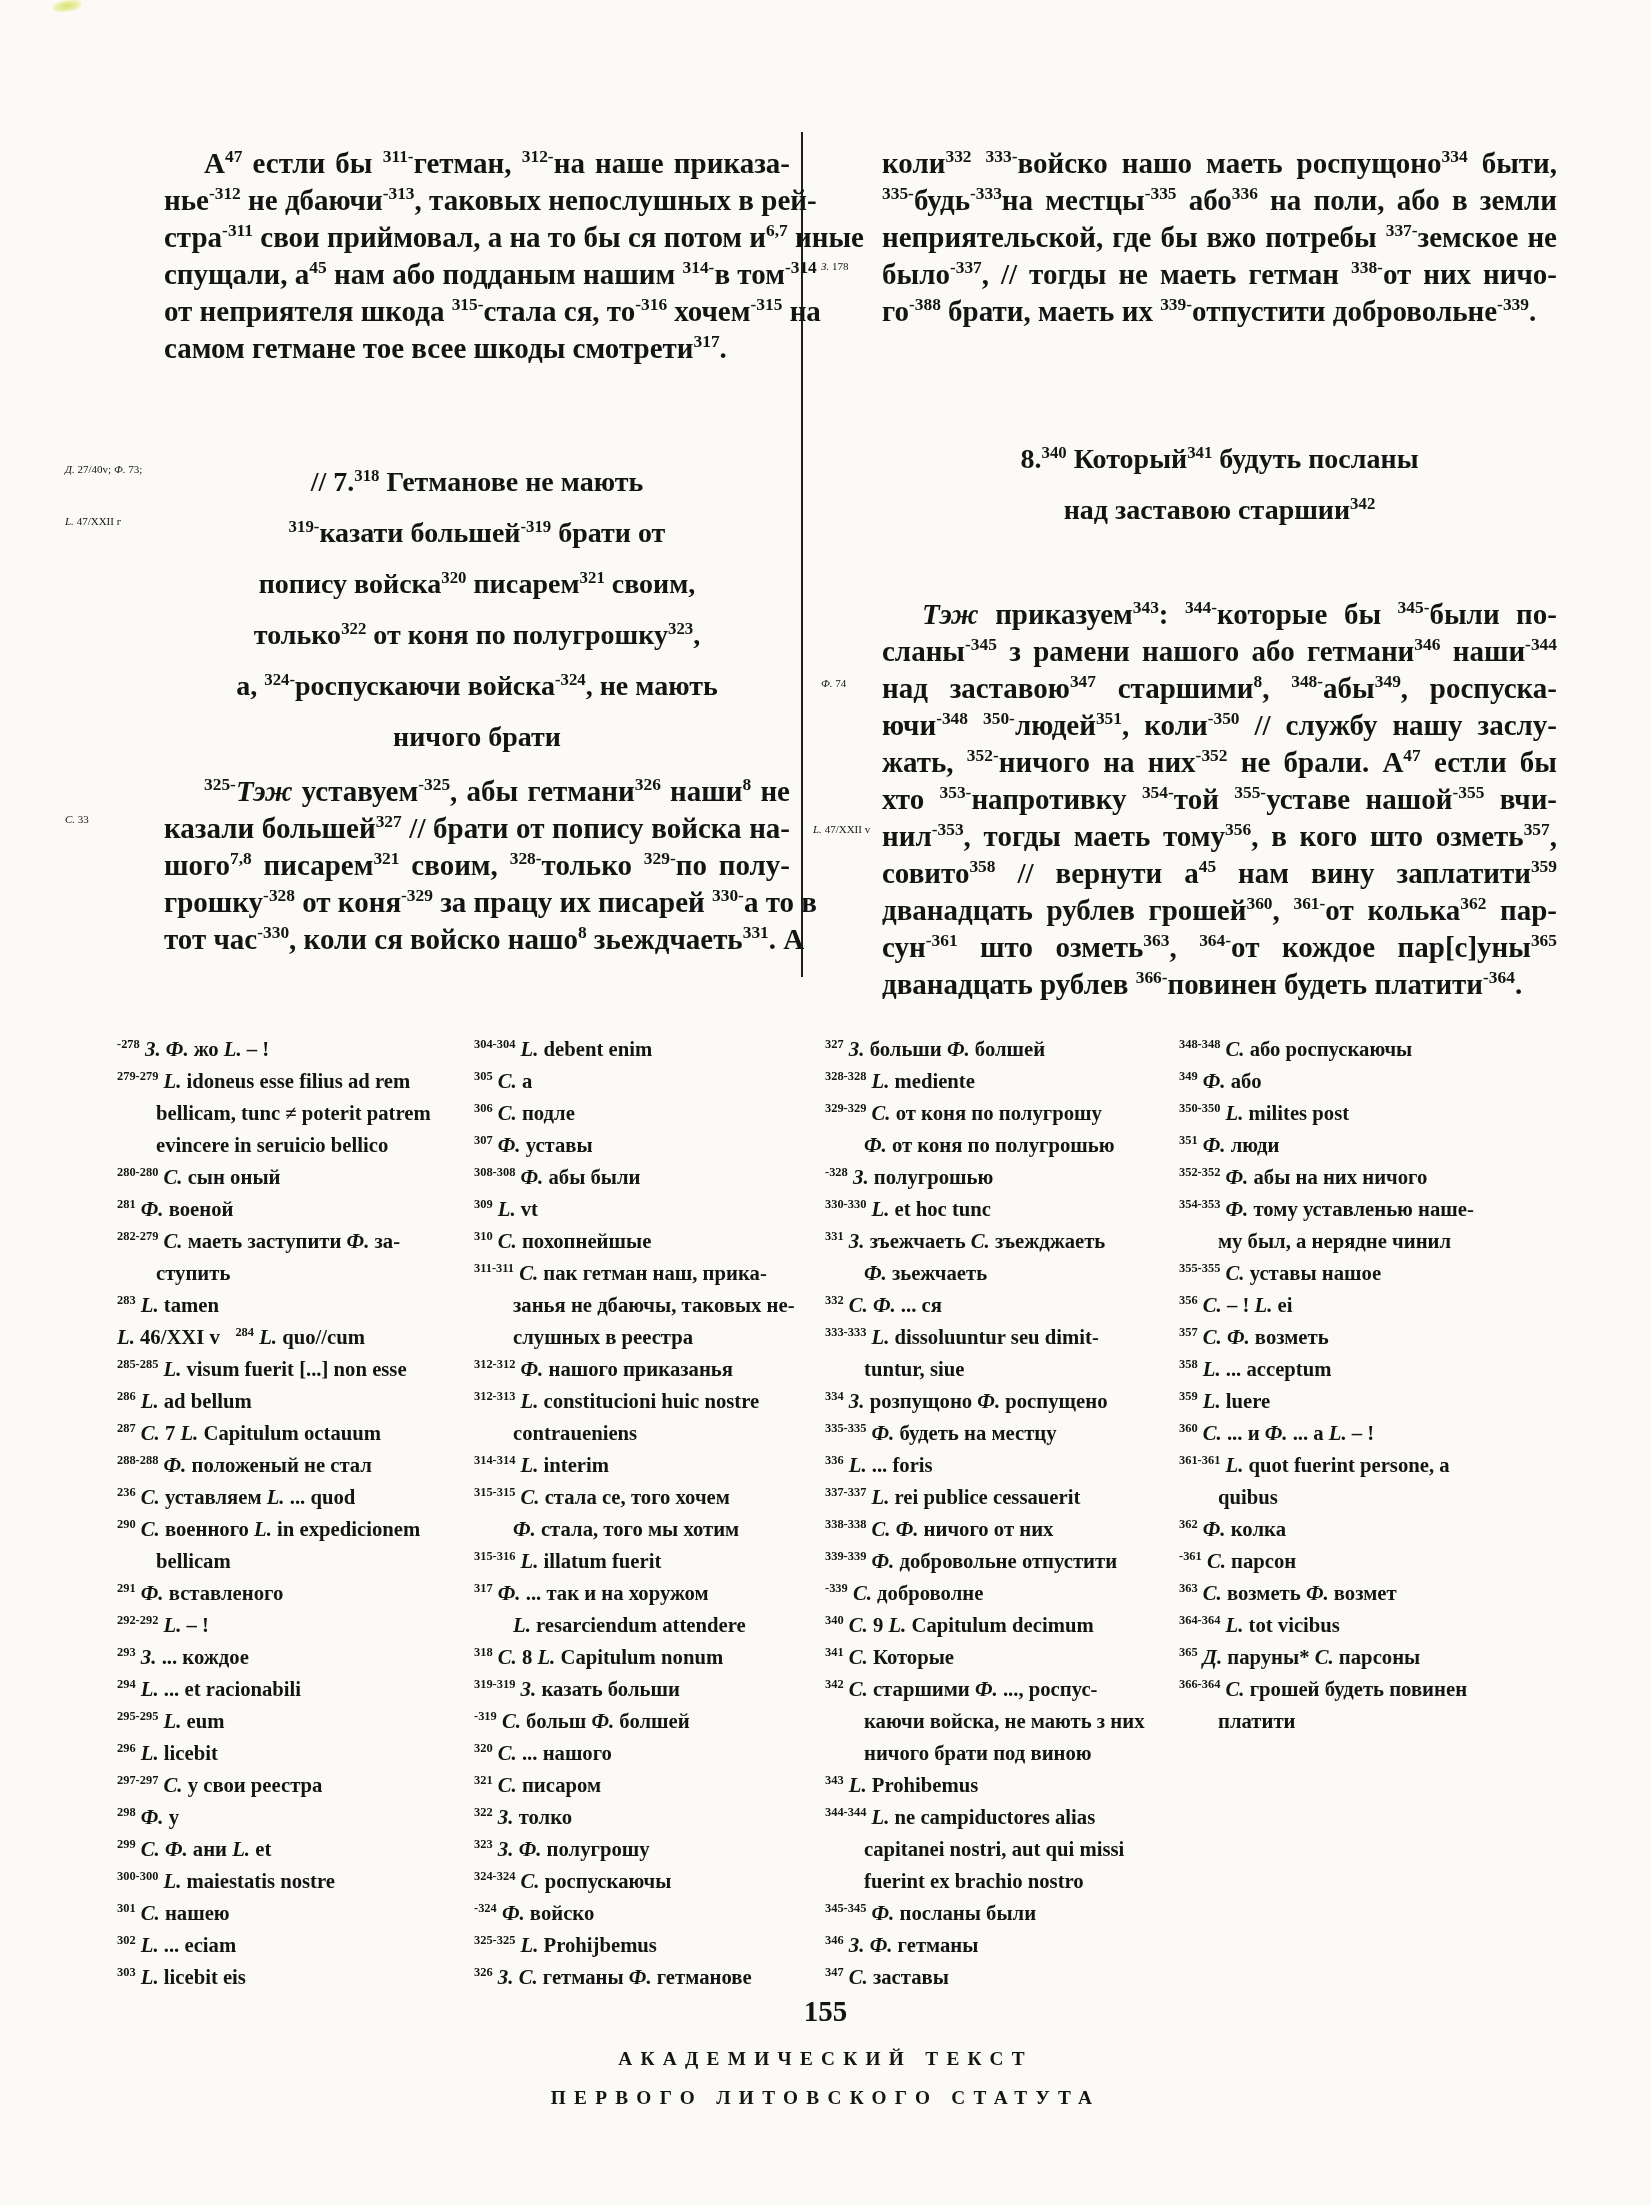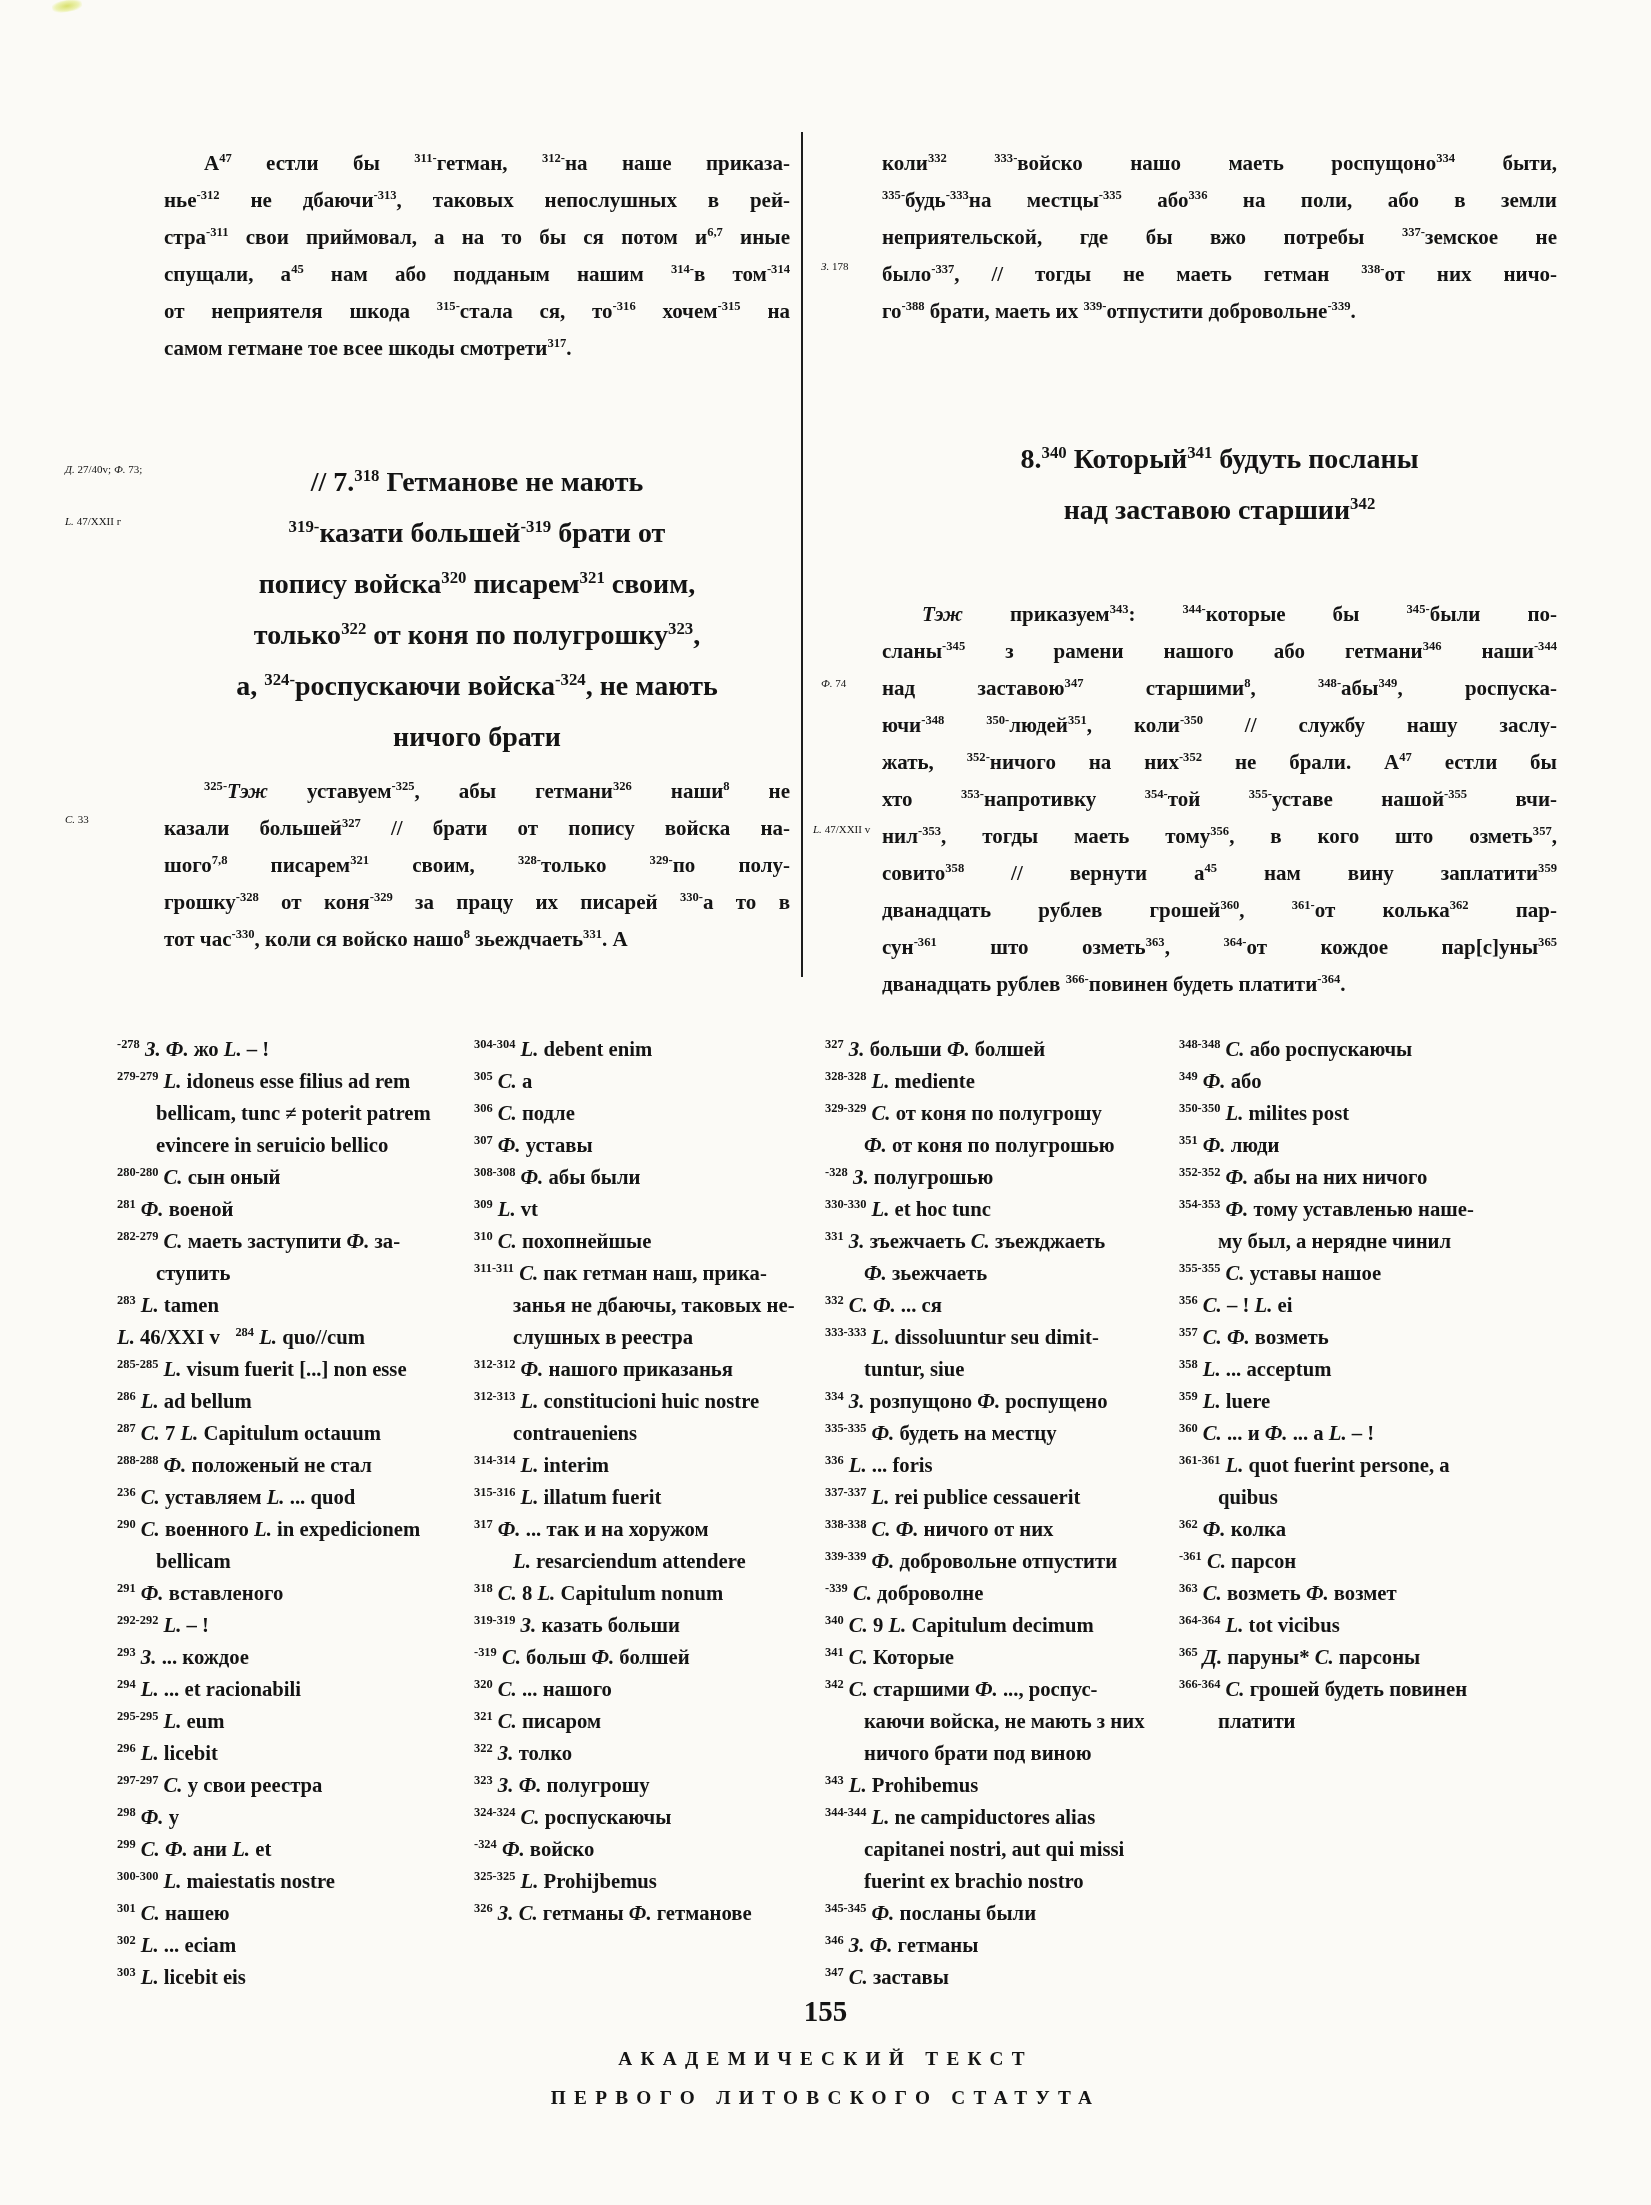--- a/index.html
+++ b/index.html
@@ -1,20 +1,20 @@
 <!DOCTYPE html>
 <html style="font-size:11px"><head>
 <meta charset="utf-8">
 <style>
   html,body{margin:0;padding:0;background:#e9e7e1;}
   .page{position:relative;width:1651px;height:2205px;background:#fbfaf6;
         font-family:"Liberation Serif",serif;color:#141414;overflow:hidden;}
   .block{position:absolute;}
   .tline{white-space:nowrap;}
-  .para .tline{font-size:21px;height:37px;line-height:37px;font-weight:700;}
+  .para .tline{font-size:29px;height:37px;line-height:37px;font-weight:700;}
   .just{text-align:justify;text-align-last:justify;}
   .indent .tline:first-child{text-indent:40px;}
   .heading .tline{font-size:28px;height:51px;line-height:51px;text-align:center;font-weight:700;}
   sup{font-size:60%;line-height:0;vertical-align:super;letter-spacing:0;}
   i{font-style:italic;}
   .mnote{position:absolute;font-size:11px;font-weight:400;white-space:nowrap;}
   .lmn0{left:65px;top:463px;}
   .lmn1{left:65px;top:515px;}
   .lmn2{left:65px;top:813px;}
   .rmn0{left:821px;top:260px;}
@@ -143,20 +143,21 @@
       <div class="entry"><sup>305</sup> <i>С.</i> a</div>
       <div class="entry"><sup>306</sup> <i>С.</i> подле</div>
       <div class="entry"><sup>307</sup> <i>Ф.</i> уставы</div>
       <div class="entry"><sup>308-308</sup> <i>Ф.</i> абы были</div>
       <div class="entry"><sup>309</sup> <i>L.</i> vt</div>
       <div class="entry"><sup>310</sup> <i>С.</i> похопнейшые</div>
       <div class="entry"><sup>311-311</sup> <i>С.</i> пак гетман наш, прика-<br>занья не дбаючы, таковых не-<br>слушных в реестра</div>
       <div class="entry"><sup>312-312</sup> <i>Ф.</i> нашого приказанья</div>
       <div class="entry"><sup>312-313</sup> <i>L.</i> constitucioni huic nostre<br>contraueniens</div>
       <div class="entry"><sup>314-314</sup> <i>L.</i> interim</div>
+      <div class="entry"><sup>315-315</sup> <i>С.</i> стала се, того хочем<br><i>Ф.</i> стала, того мы хотим</div>
       <div class="entry"><sup>315-316</sup> <i>L.</i> illatum fuerit</div>
       <div class="entry"><sup>317</sup> <i>Ф.</i> ... так и на хоружом<br><i>L.</i> resarciendum attendere</div>
       <div class="entry"><sup>318</sup> <i>С.</i> 8 <i>L.</i> Capitulum nonum</div>
       <div class="entry"><sup>319-319</sup> <i>З.</i> казать больши</div>
       <div class="entry"><sup>-319</sup> <i>С.</i> больш <i>Ф.</i> болшей</div>
       <div class="entry"><sup>320</sup> <i>С.</i> ... нашого</div>
       <div class="entry"><sup>321</sup> <i>С.</i> писаром</div>
       <div class="entry"><sup>322</sup> <i>З.</i> толко</div>
       <div class="entry"><sup>323</sup> <i>З. Ф.</i> полугрошу</div>
       <div class="entry"><sup>324-324</sup> <i>С.</i> роспускаючы</div>

